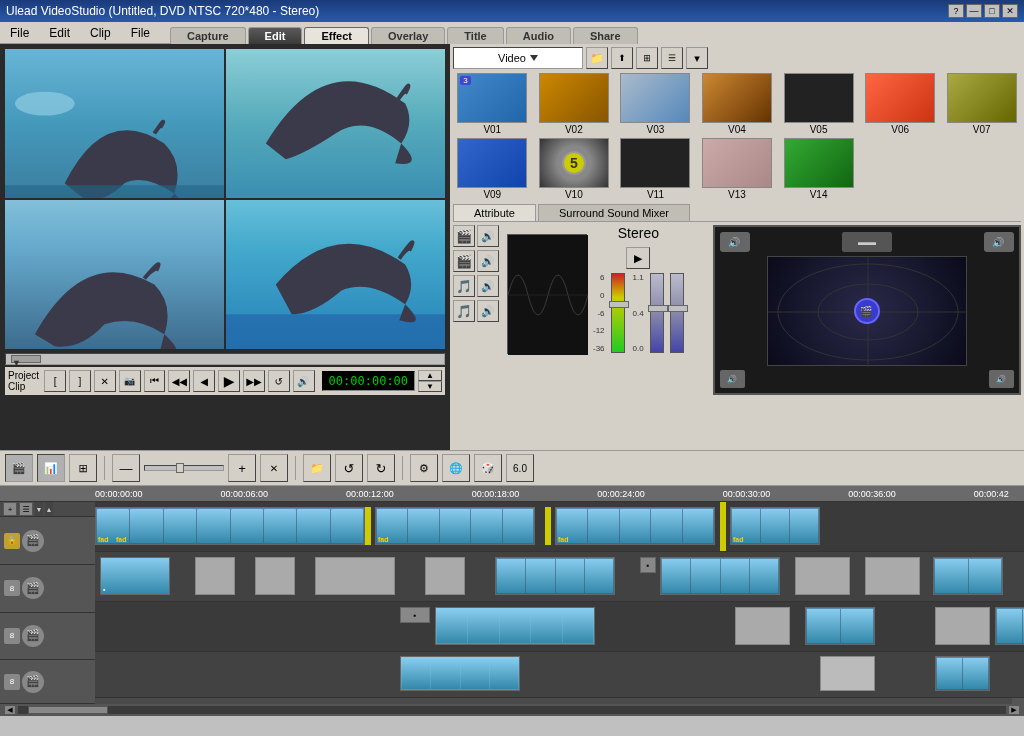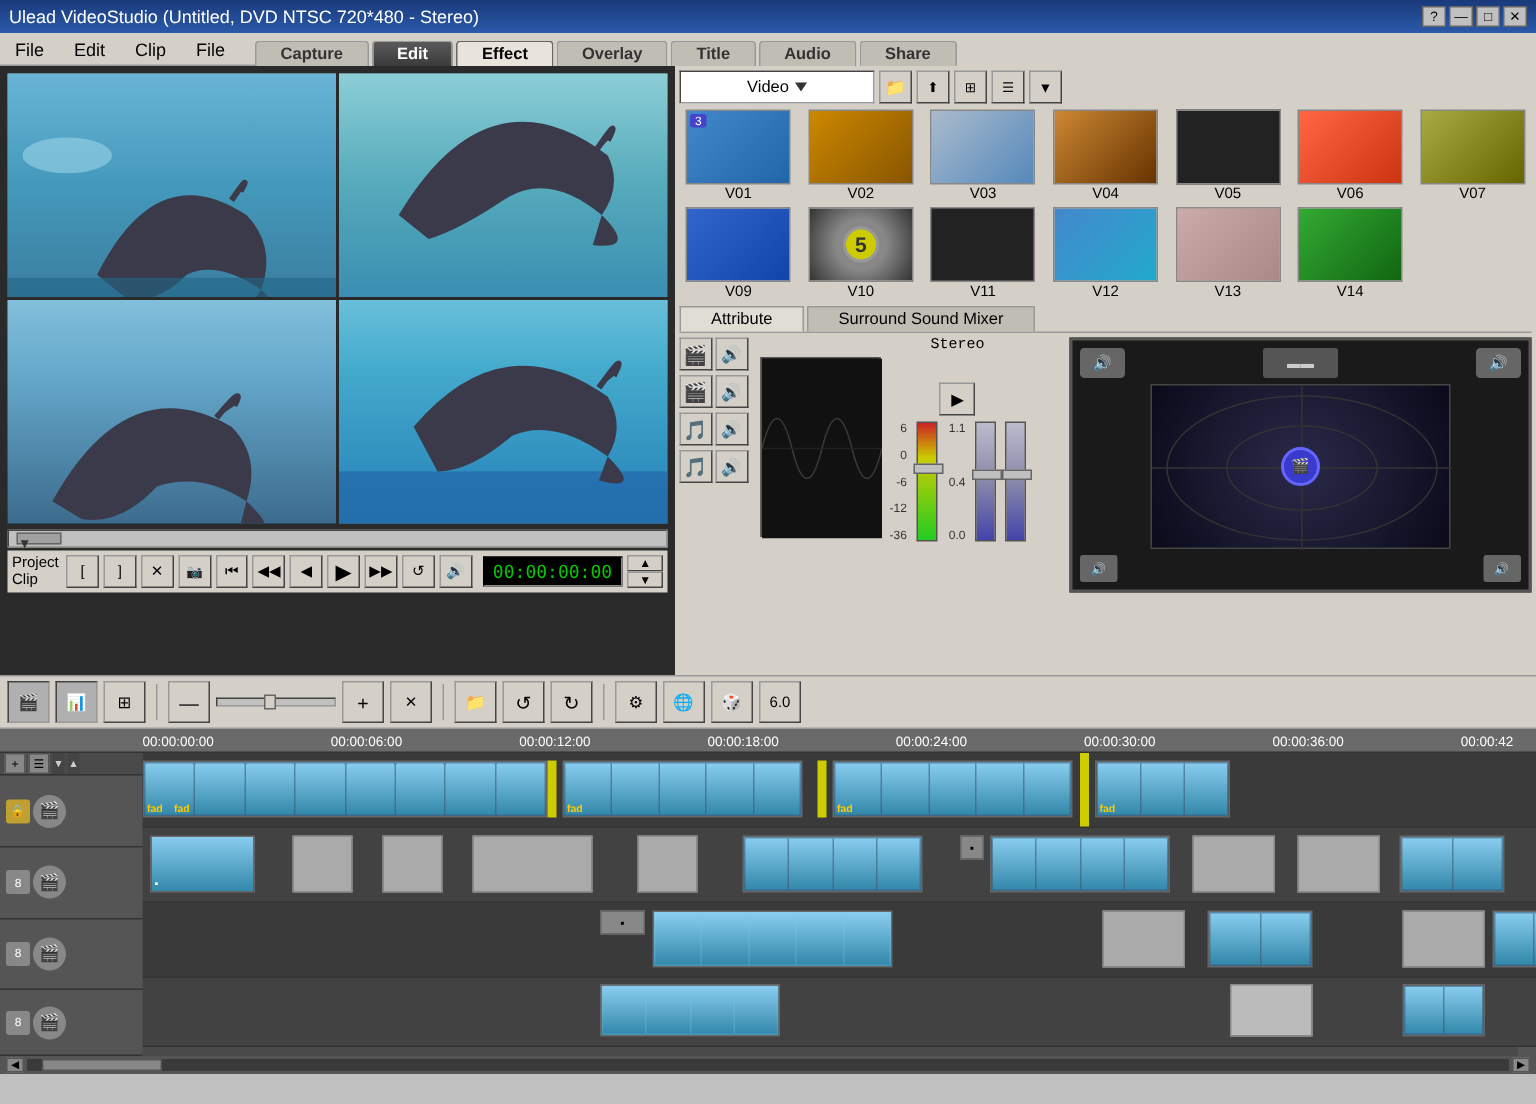--- a/index.html
+++ b/index.html
@@ -251,21 +251,21 @@
       display: flex;
       gap: 6px;
       align-items: flex-start;
     }
     #stereo-section {
       display: flex;
       flex-direction: column;
       align-items: center;
       width: 200px;
     }
-    .stereo-label { font-size: 10px; margin-bottom: 19px; font-family: Liberation Mono, monospace; }
+    .stereo-label { font-size: 14px; margin-bottom: 6px; }
     #play-btn-audio {
       background: #d4d0c8;
       border: 1px outset #999;
       width: 24px; height: 22px;
       cursor: pointer; display: flex; align-items: center; justify-content: center;
     }
 
     
     #surround-mixer {
       flex: 1;
@@ -633,24 +633,20 @@
       </div>
       <div class="thumb-item">
         <div class="thumb-img t-v10">
           <span class="thumb-badge-yellow">5</span>
         </div>
         <span class="thumb-label">V10</span>
       </div>
       <div class="thumb-item">
         <div class="thumb-img t-v11"></div>
         <span class="thumb-label">V11</span>
-      </div>
-      <div class="thumb-item">
-        <div class="thumb-img t-v12"></div>
-        <span class="thumb-label">V12</span>
       </div>
       <div class="thumb-item">
         <div class="thumb-img t-v13"></div>
         <span class="thumb-label">V13</span>
       </div>
       <div class="thumb-item">
         <div class="thumb-img t-v14"></div>
         <span class="thumb-label">V14</span>
       </div>
     </div>

